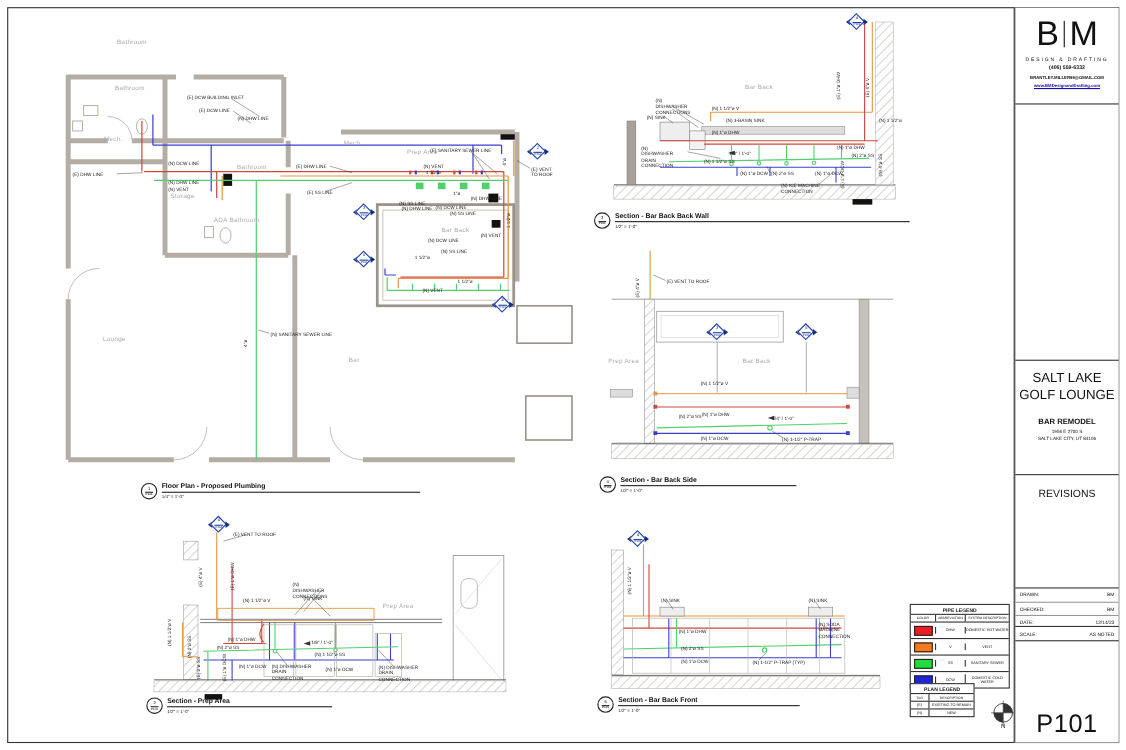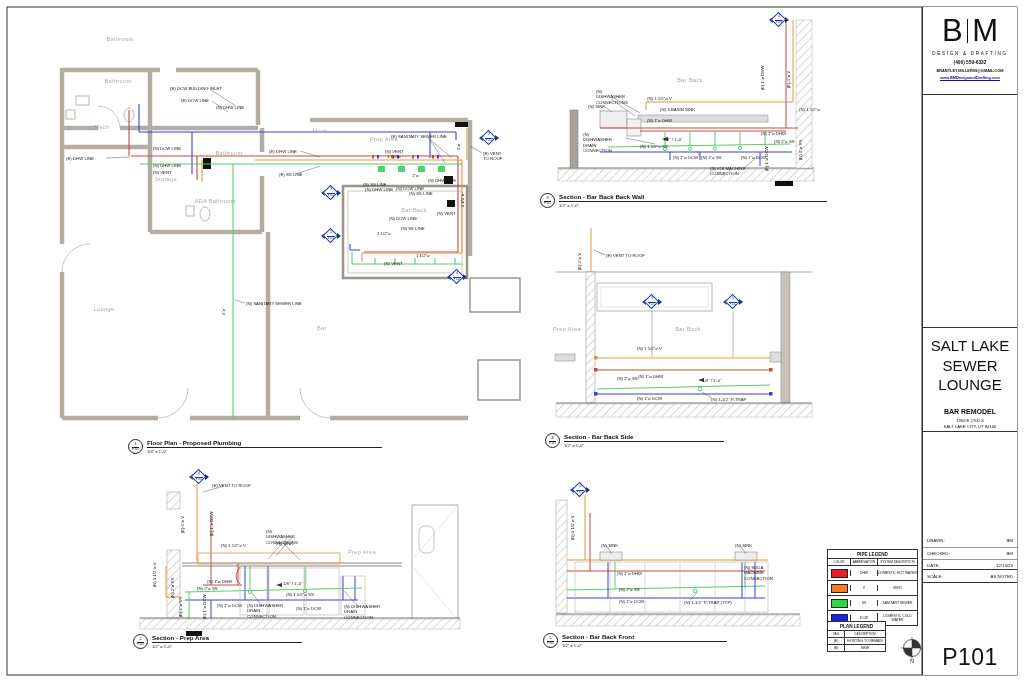--- a/index.html
+++ b/index.html
@@ -44,21 +44,21 @@
   
   #tb{position:absolute;left:922px;top:7px;width:95px;height:668px;background:#fff;z-index:3;
       border-left:1px solid #333;box-sizing:border-box;color:#111;}
   .tbs{position:absolute;left:0;width:100%;box-sizing:border-box;border-bottom:1px solid #333;overflow:hidden;text-align:center;}
   .logo{display:flex;justify-content:center;align-items:center;margin-top:6px;font-size:31px;color:#111;}
   .logobar{width:1.5px;height:24px;background:#111;margin:0 4px;}
   .firm{font-size:4.6px;letter-spacing:1.7px;margin-top:2px;}
   .phone{font-size:4.8px;margin-top:4px;font-weight:700;}
   .email{font-size:3.9px;margin-top:2.5px;font-weight:700;}
   .web{font-size:3.9px;margin-top:2px;color:#1a0dab;text-decoration:underline;font-weight:700;}
-  .pname{font-size:15px;line-height:1.3;margin-top:8px;}
+  .pname{font-size:12px;line-height:1.3;margin-top:8px;}
   .ptype{font-size:7px;font-weight:700;margin-top:13px;}
   .addr{font-size:4.2px;line-height:1.5;margin-top:3px;}
   .revs{font-size:9.5px;margin-top:12px;}
   .tbrow{display:flex;justify-content:space-between;padding:0 4px;font-size:4.4px;
          height:11.6px;align-items:center;border-bottom:.5px solid #999;}
   .tbrow.last{border-bottom:none;}
   .sheett{font-size:10.5px;line-height:1.25;margin-top:9px;}
   .shnum{font-size:23px;margin-top:9px;letter-spacing:.5px;}
   .northlbl{position:absolute;left:905px;top:658px;width:14px;text-align:center;font-size:5.5px;color:#222;z-index:3;}
 </style>
@@ -540,28 +540,31 @@
       </div>
       <div class="firm">DESIGN &amp; DRAFTING</div>
       <div class="phone">(406) 559-6332</div>
       <div class="email">BRANTLEY.MILLER99@GMAIL.COM</div>
       <div class="web">www.BMDesignandDrafting.com</div>
     </div>
     <div class="tbs" style="top:88px;height:233px;"></div>
     <div class="tbs" style="top:321px;height:104px;">
       <div class="pname">
         <div>SALT LAKE</div>
-        <div>SEWER LOUNGE</div>
+        <div>GOLF LOUNGE</div>
       </div>
       <div class="ptype">BAR REMODEL</div>
       <div class="addr">
         <div>1956 E 2700 S</div>
         <div>SALT LAKE CITY, UT 84106</div>
       </div>
     </div>
+    <div class="tbs" style="top:425px;height:103px;">
+      <div class="revs">REVISIONS</div>
+    </div>
     <div class="tbs" style="top:528px;height:35px;">
       <div class="tbrow">
         <span>DRAWN:</span>
         <span>BM</span>
       </div>
       <div class="tbrow">
         <span>CHECKED:</span>
         <span>BM</span>
       </div>
       <div class="tbrow last">

